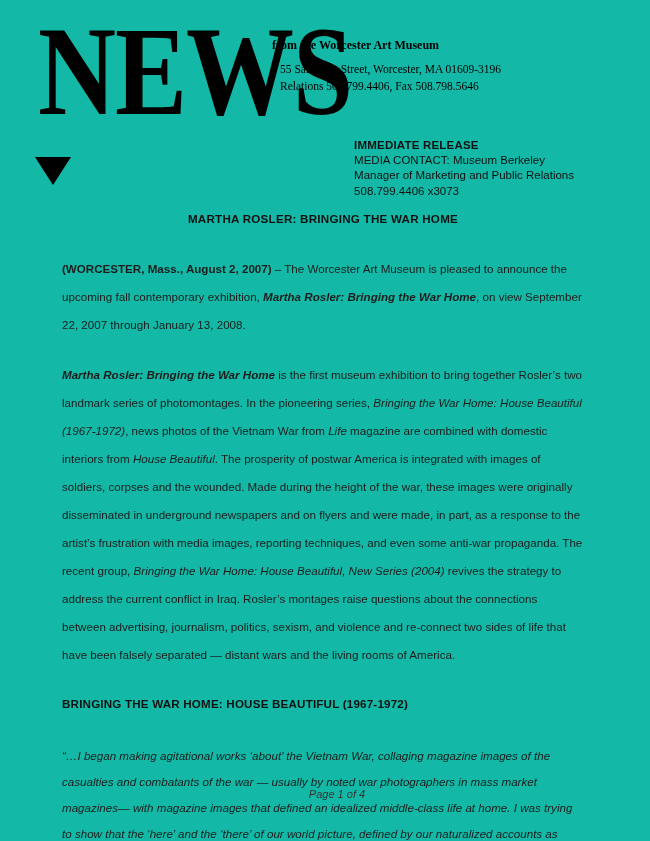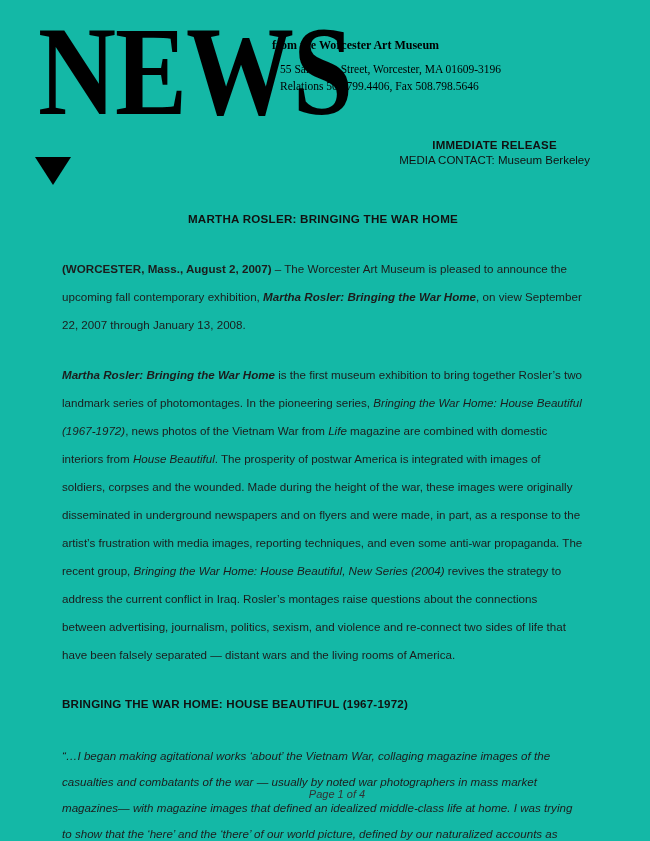--- a/index.html
+++ b/index.html
@@ -70,23 +70,23 @@
     width: 0;
     height: 0;
     border-left: 18px solid transparent;
     border-right: 18px solid transparent;
     border-top: 28px solid #000000;
   }
 
   
   .release-block {
     position: absolute;
-    right: 60px;
+    right: 76px;
     top: 138px;
-    text-align: center;
+    text-align: left;
     font-size: 11.5px;
     line-height: 15.2px;
     color: #111111;
   }
   .release-block .rb-line { white-space: nowrap; }
   .release-headline { font-weight: 700; letter-spacing: 0.2px; }
   .release-email {
     color: #18184a;
     text-decoration: underline;
     cursor: pointer;
@@ -170,20 +170,22 @@
         <div>Relations 508.799.4406, Fax 508.798.5646</div>
       </div>
     </div>
   </div>
 
   <div class="triangle-ornament"></div>
 
   <div class="release-block">
     <div class="rb-line release-headline">IMMEDIATE RELEASE</div>
     <div class="rb-line">MEDIA CONTACT: Museum Berkeley</div>
+    <div class="rb-line">Manager of Marketing and Public Relations</div>
+    <div class="rb-line">508.799.4406 x3073</div>
   </div>
 
   <div class="body-col">
 
     <div class="doc-title">MARTHA ROSLER: BRINGING THE WAR HOME</div>
 
     <p class="para">
       <b>(WORCESTER, Mass., August 2, 2007)</b><span> – </span><span>The Worcester Art Museum is pleased to announce the upcoming fall contemporary exhibition, </span><span class="bi">Martha Rosler: Bringing the War Home</span><span>, on view September 22, 2007 through January 13, 2008.</span>
     </p>
 

